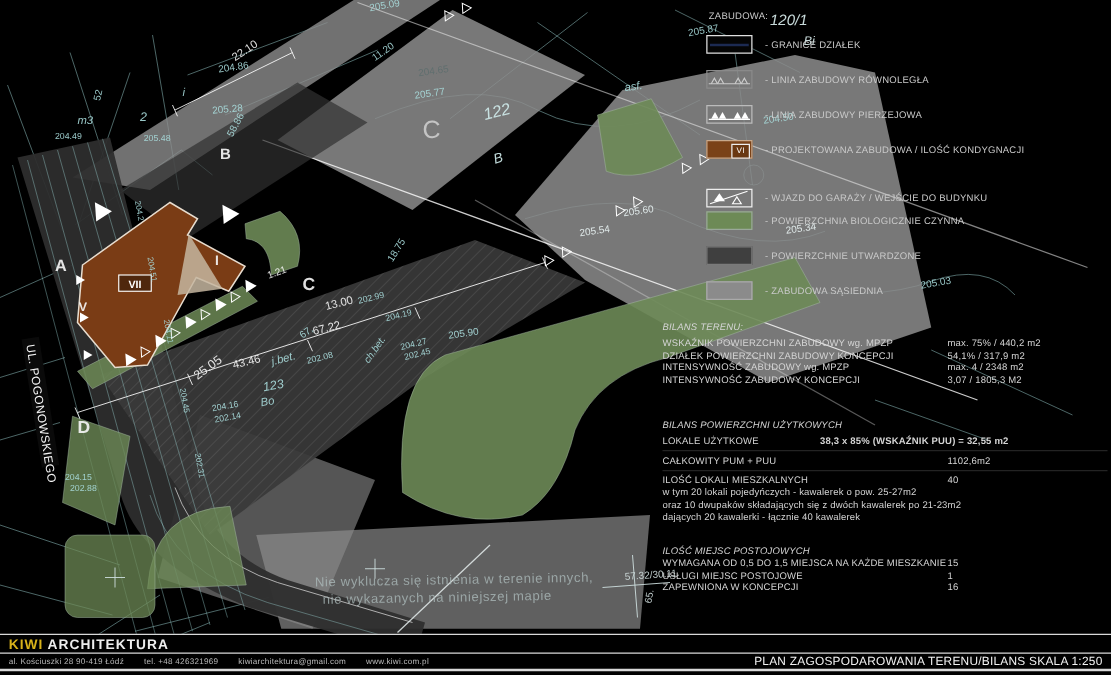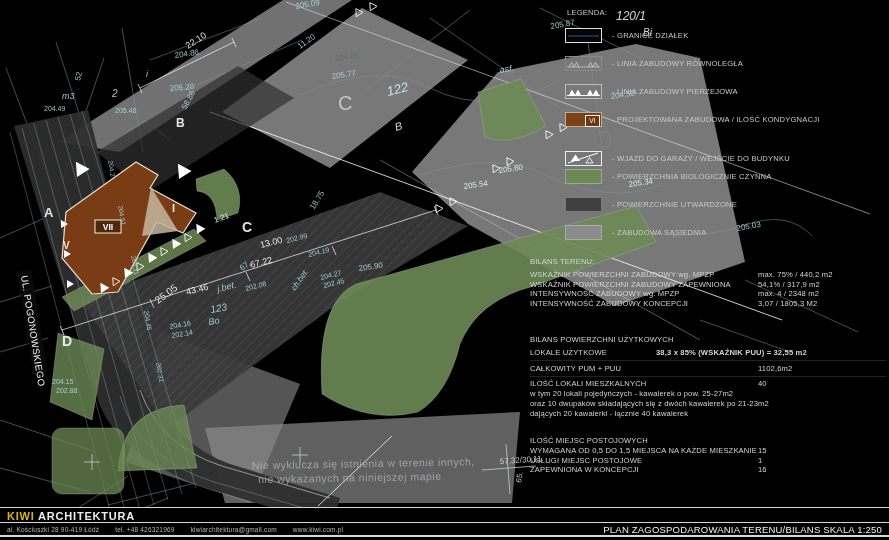--- a/index.html
+++ b/index.html
@@ -19,21 +19,21 @@
   .sw-proj{border:1px solid #c7a98c;background:#7a4218;}
   .sw-proj .rn{position:absolute;right:1px;top:1.5px;width:13px;height:10px;border:1px solid #eee;
                color:#fff;font-size:6.5px;text-align:center;line-height:10px;background:#6a3812;}
   .sw-bio{border:1px solid #9aa89a;background:#6d8a56;}
   .sw-utw{border:1px solid #7a7a7a;background:#3f3f3f;}
   .sw-sas{border:1px solid #aaa;background:#8b8b8b;}
 
   
   .panel{position:absolute;left:530px;color:#d4d4d4;font-size:7.6px;letter-spacing:.15px;
          line-height:9.4px;white-space:nowrap;width:356px;}
-  .panel .hd{margin-bottom:4px;}
+  .panel .hd{margin-bottom:4px;font-style:italic;}
   .prow{position:relative;height:9.4px;}
   .pval{position:absolute;left:228px;top:0;}
   .pval.w{left:126px;font-weight:bold;}
   .hr{height:1px;background:#232323;margin:2.5px 0;}
   .notes div{height:10.4px;}
 
   
   .footer{position:absolute;left:0;top:507px;width:889px;height:33px;background:#000;
           border-top:1px solid #d9d9d9;box-sizing:border-box;}
   .frow{position:absolute;left:0;width:889px;display:flex;justify-content:space-between;
@@ -299,21 +299,21 @@
         <text transform="translate(44,217) rotate(0)" font-size="13" fill="#f4f4f4" opacity="0.92" font-weight="700">A</text>
         <text transform="translate(176,127) rotate(0)" font-size="12" fill="#f4f4f4" opacity="0.92" font-weight="700">B</text>
         <text transform="translate(242,232) rotate(0)" font-size="14" fill="#f4f4f4" opacity="0.92" font-weight="700">C</text>
         <text transform="translate(62,346) rotate(0)" font-size="14" fill="#f4f4f4" opacity="0.92" font-weight="700">D</text>
         <text transform="translate(63,249) rotate(0)" font-size="10" fill="#f4f4f4" opacity="0.92" font-weight="700">V</text>
         <text transform="translate(172,212) rotate(0)" font-size="11" fill="#f4f4f4" opacity="0.92" font-weight="700">I</text>
       </g>
   </svg>
 
   <div class="legend">
-    <div class="ltitle">LEGENDA:</div>
+    <div class="ltitle">ZABUDOWA:</div>
 
     <div class="litem" style="top:20px">
       <span class="sw sw-granice">
           <span class="inner"></span>
         </span>
       <span>- GRANICE DZIAŁEK</span>
     </div>
 
     <div class="litem" style="top:48px">
       <span class="sw" style="border:1px solid #8a8a8a">
@@ -379,21 +379,21 @@
     </div>
   </div>
 
   <div class="panel" style="top:257px">
     <div class="hd">BILANS TERENU:</div>
     <div class="prow">
       <span>WSKAŹNIK POWIERZCHNI ZABUDOWY wg. MPZP</span>
       <span class="pval">max. 75% / 440,2 m2</span>
     </div>
     <div class="prow">
-      <span>WSKAŹNIK POWIERZCHNI ZABUDOWY ZAPEWNIONA</span>
+      <span>DZIAŁEK POWIERZCHNI ZABUDOWY KONCEPCJI</span>
       <span class="pval">54,1% / 317,9 m2</span>
     </div>
     <div class="prow">
       <span>INTENSYWNOŚĆ ZABUDOWY wg. MPZP</span>
       <span class="pval">max. 4 / 2348 m2</span>
     </div>
     <div class="prow">
       <span>INTENSYWNOŚĆ ZABUDOWY KONCEPCJI</span>
       <span class="pval">3,07 / 1805,3 M2</span>
     </div>

